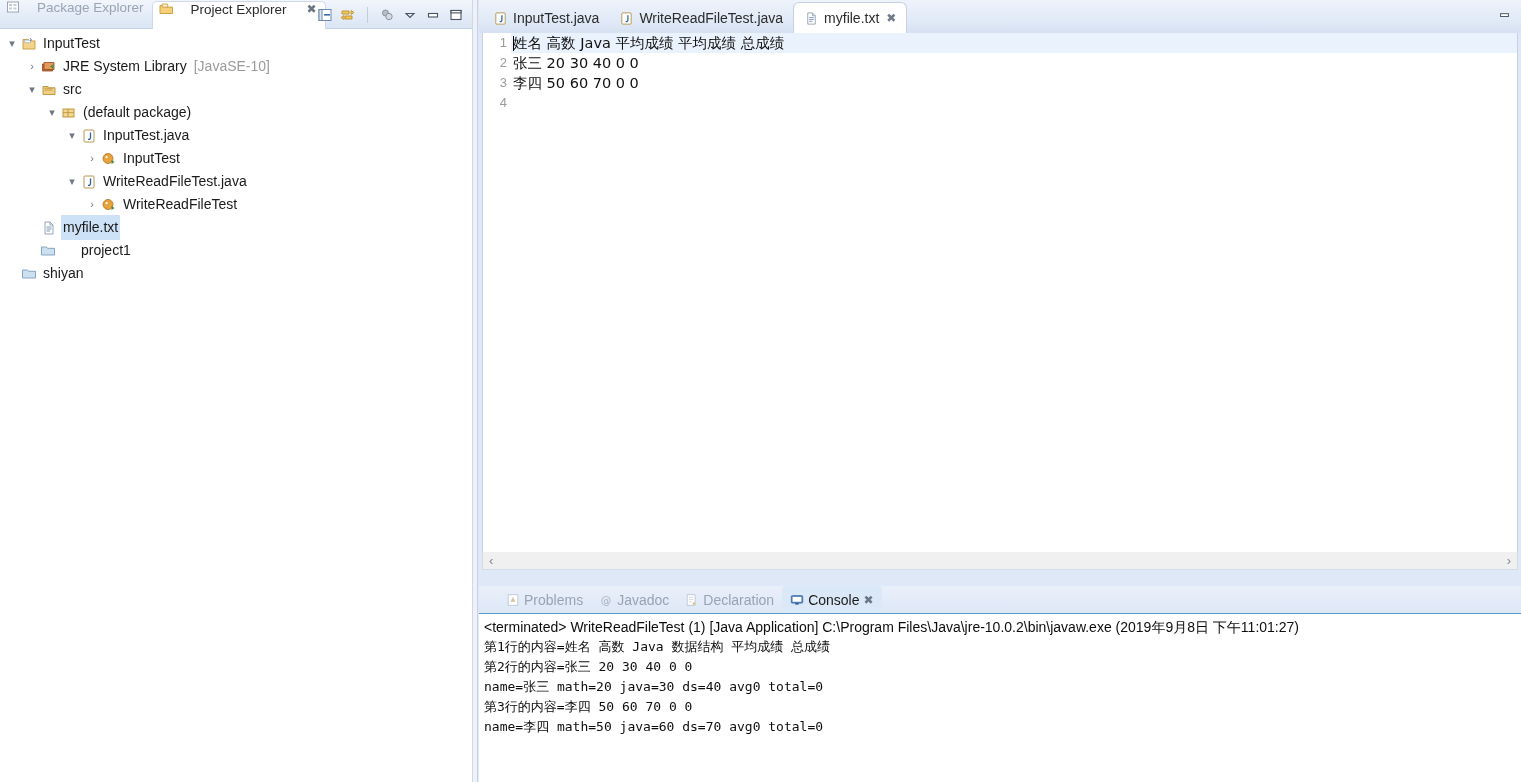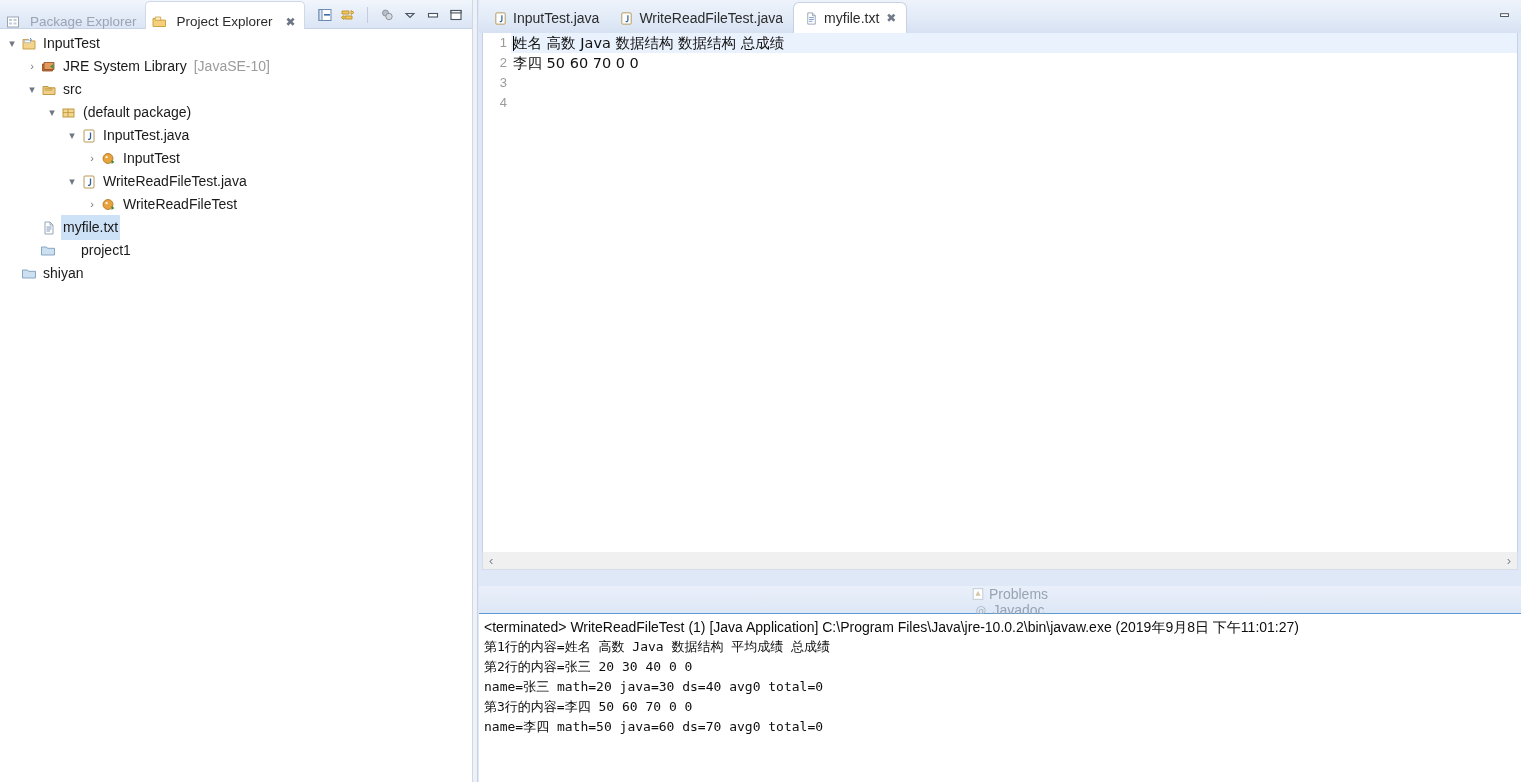--- a/index.html
+++ b/index.html
@@ -27,21 +27,21 @@
   }
   #explorer-tabbar {
     position: relative;
     height: 29px;
     background: linear-gradient(to bottom, #f2f6fc 0%, #e4ecf8 55%, #dbe5f4 100%);
     border-bottom: 1px solid #c6d3e6;
     display: flex;
     align-items: center;
   }
   .vtab {
-    display: flex; align-items: flex-end; gap: 10px;
+    display: flex; align-items: flex-start; gap: 17px;
     height: 29px; padding: 0 8px 0 6px;
     font-size: 13.5px;
     white-space: nowrap;
   }
   .vtab.inactive { color: #9aa4b4; }
   .vtab.active {
     background: #ffffff;
     color: #2b2b2b;
     border-top-left-radius: 5px;
     border-top-right-radius: 5px;
@@ -196,21 +196,20 @@
     position: absolute; left: 0; top: 586px;
     width: 1042px; height: 196px;
     background: #dfe8f6;
   }
   #console-tabbar {
     height: 28px;
     display: flex; align-items: center;
     padding-left: 19px;
     background: linear-gradient(to bottom, #eaf0fa 0%, #dde7f6 100%);
     border-bottom: 1px solid #5b9bd5;
-    flex-direction: column;
   }
   .ctab {
     display: flex; align-items: center; gap: 4px;
     height: 27px; padding: 0 8px;
     font-size: 14px; white-space: nowrap;
   }
   .ctab.inactive { color: #98a3b3; }
   .ctab.active {
     color: #1b1b1b;
     background: #dbe8f7;
@@ -489,21 +488,22 @@
       </div>
 
       <div id="editor-body">
         <div id="gutter">
           <div class="gline">1</div>
           <div class="gline">2</div>
           <div class="gline">3</div>
           <div class="gline">4</div>
         </div>
         <div id="text-lines">
-          <div class="eline current"><span class="caret"></span><span>姓名 高数 Java 数据结构 数据结构 总成绩</span></div>
+          <div class="eline current"><span class="caret"></span><span>姓名 高数 Java 平均成绩 平均成绩 总成绩</span></div>
+          <div class="eline">张三 20 30 40 0 0</div>
           <div class="eline">李四 50 60 70 0 0</div>
           <div class="eline"></div>
         </div>
       </div>
 
       <div id="editor-hscroll">
         <span>‹</span>
         <span>›</span>
       </div>
     </div>

